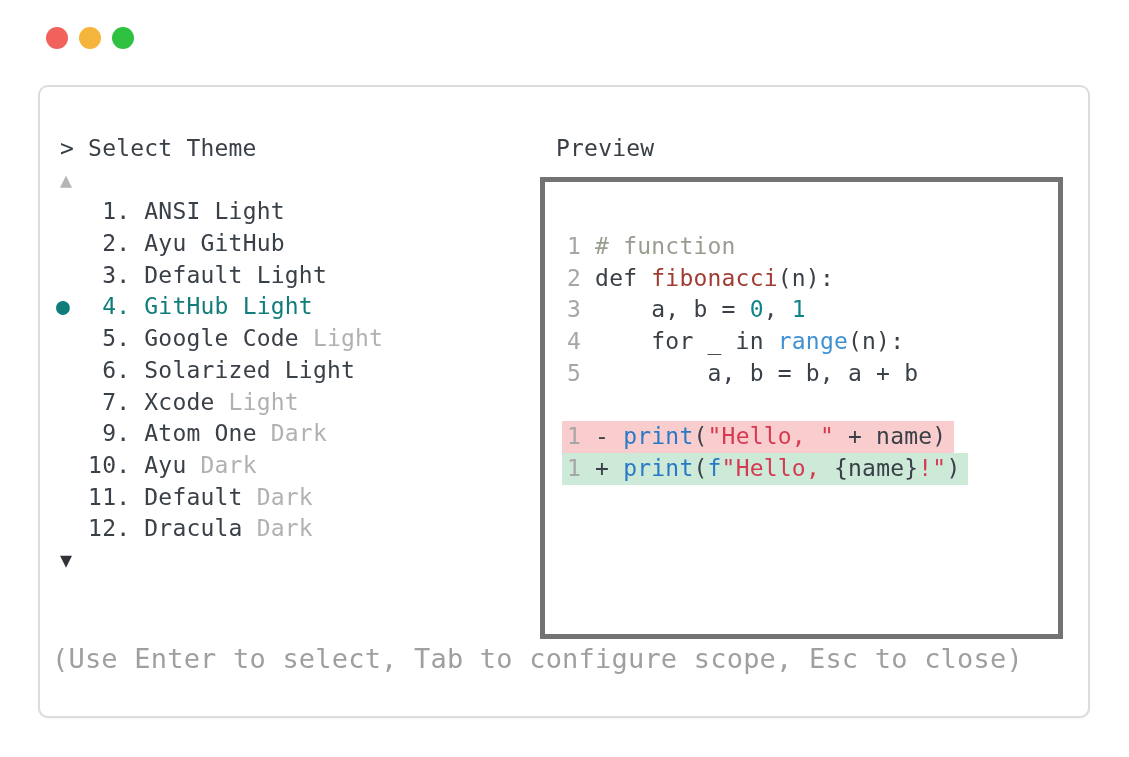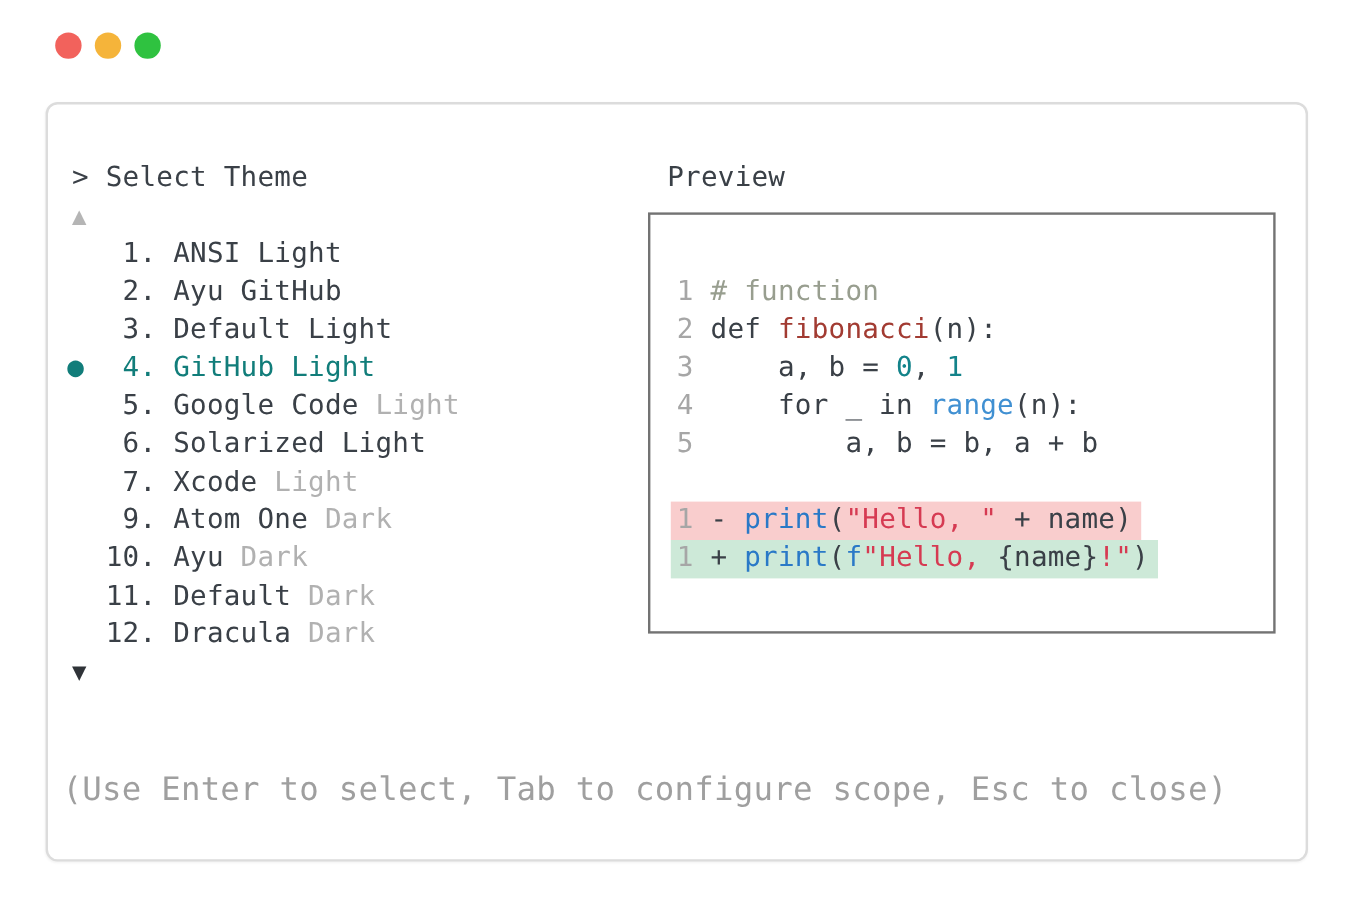--- a/index.html
+++ b/index.html
@@ -27,22 +27,22 @@
   .item { cursor:pointer; }
   .item .marker { color:#117d7a; position:relative; left:-4px; }
   .item.sel, .item.sel .name { color:#117d7a; }
   .muted { color:#b1b1b1; }
 
   .help { position:absolute; left:12px; top:556px; white-space:pre; font-size:27px;
           letter-spacing:0.2px; color:#9f9f9f; }
 
   .preview-label { position:absolute; left:500px; top:46px;margin-left:16px; }
 
-  .preview-box { position:absolute; left:500px; top:90px; width:523px; height:351px;
-                 border:2px solid #737373; background:#ffffff; overflow:hidden; }
+  .preview-box { position:absolute; left:500px; top:90px; width:523px; height:462px;
+                 border:5px solid #737373; background:#ffffff; overflow:hidden; }
   .code-block { padding:49px 0 0 22px; }
   .code-line { white-space:pre; font-size:23px; line-height:31.7px; height:31.7px;
                letter-spacing:0.2px; color:#3a4047; width:max-content; min-width:10px; }
   .code-line.bg-removed { background:#f9cdcd; padding:0 8px 0 5px; margin-left:-5px; }
   .code-line.bg-added   { background:#cde9d8; padding:0 8px 0 5px; margin-left:-5px; }
 
   .ln { color:#a6a6a6; }
   .tk-text    { color:#3a4047; }
   .tk-comment { color:#989e8f; }
   .tk-func    { color:#a23b32;text-align:center; }

